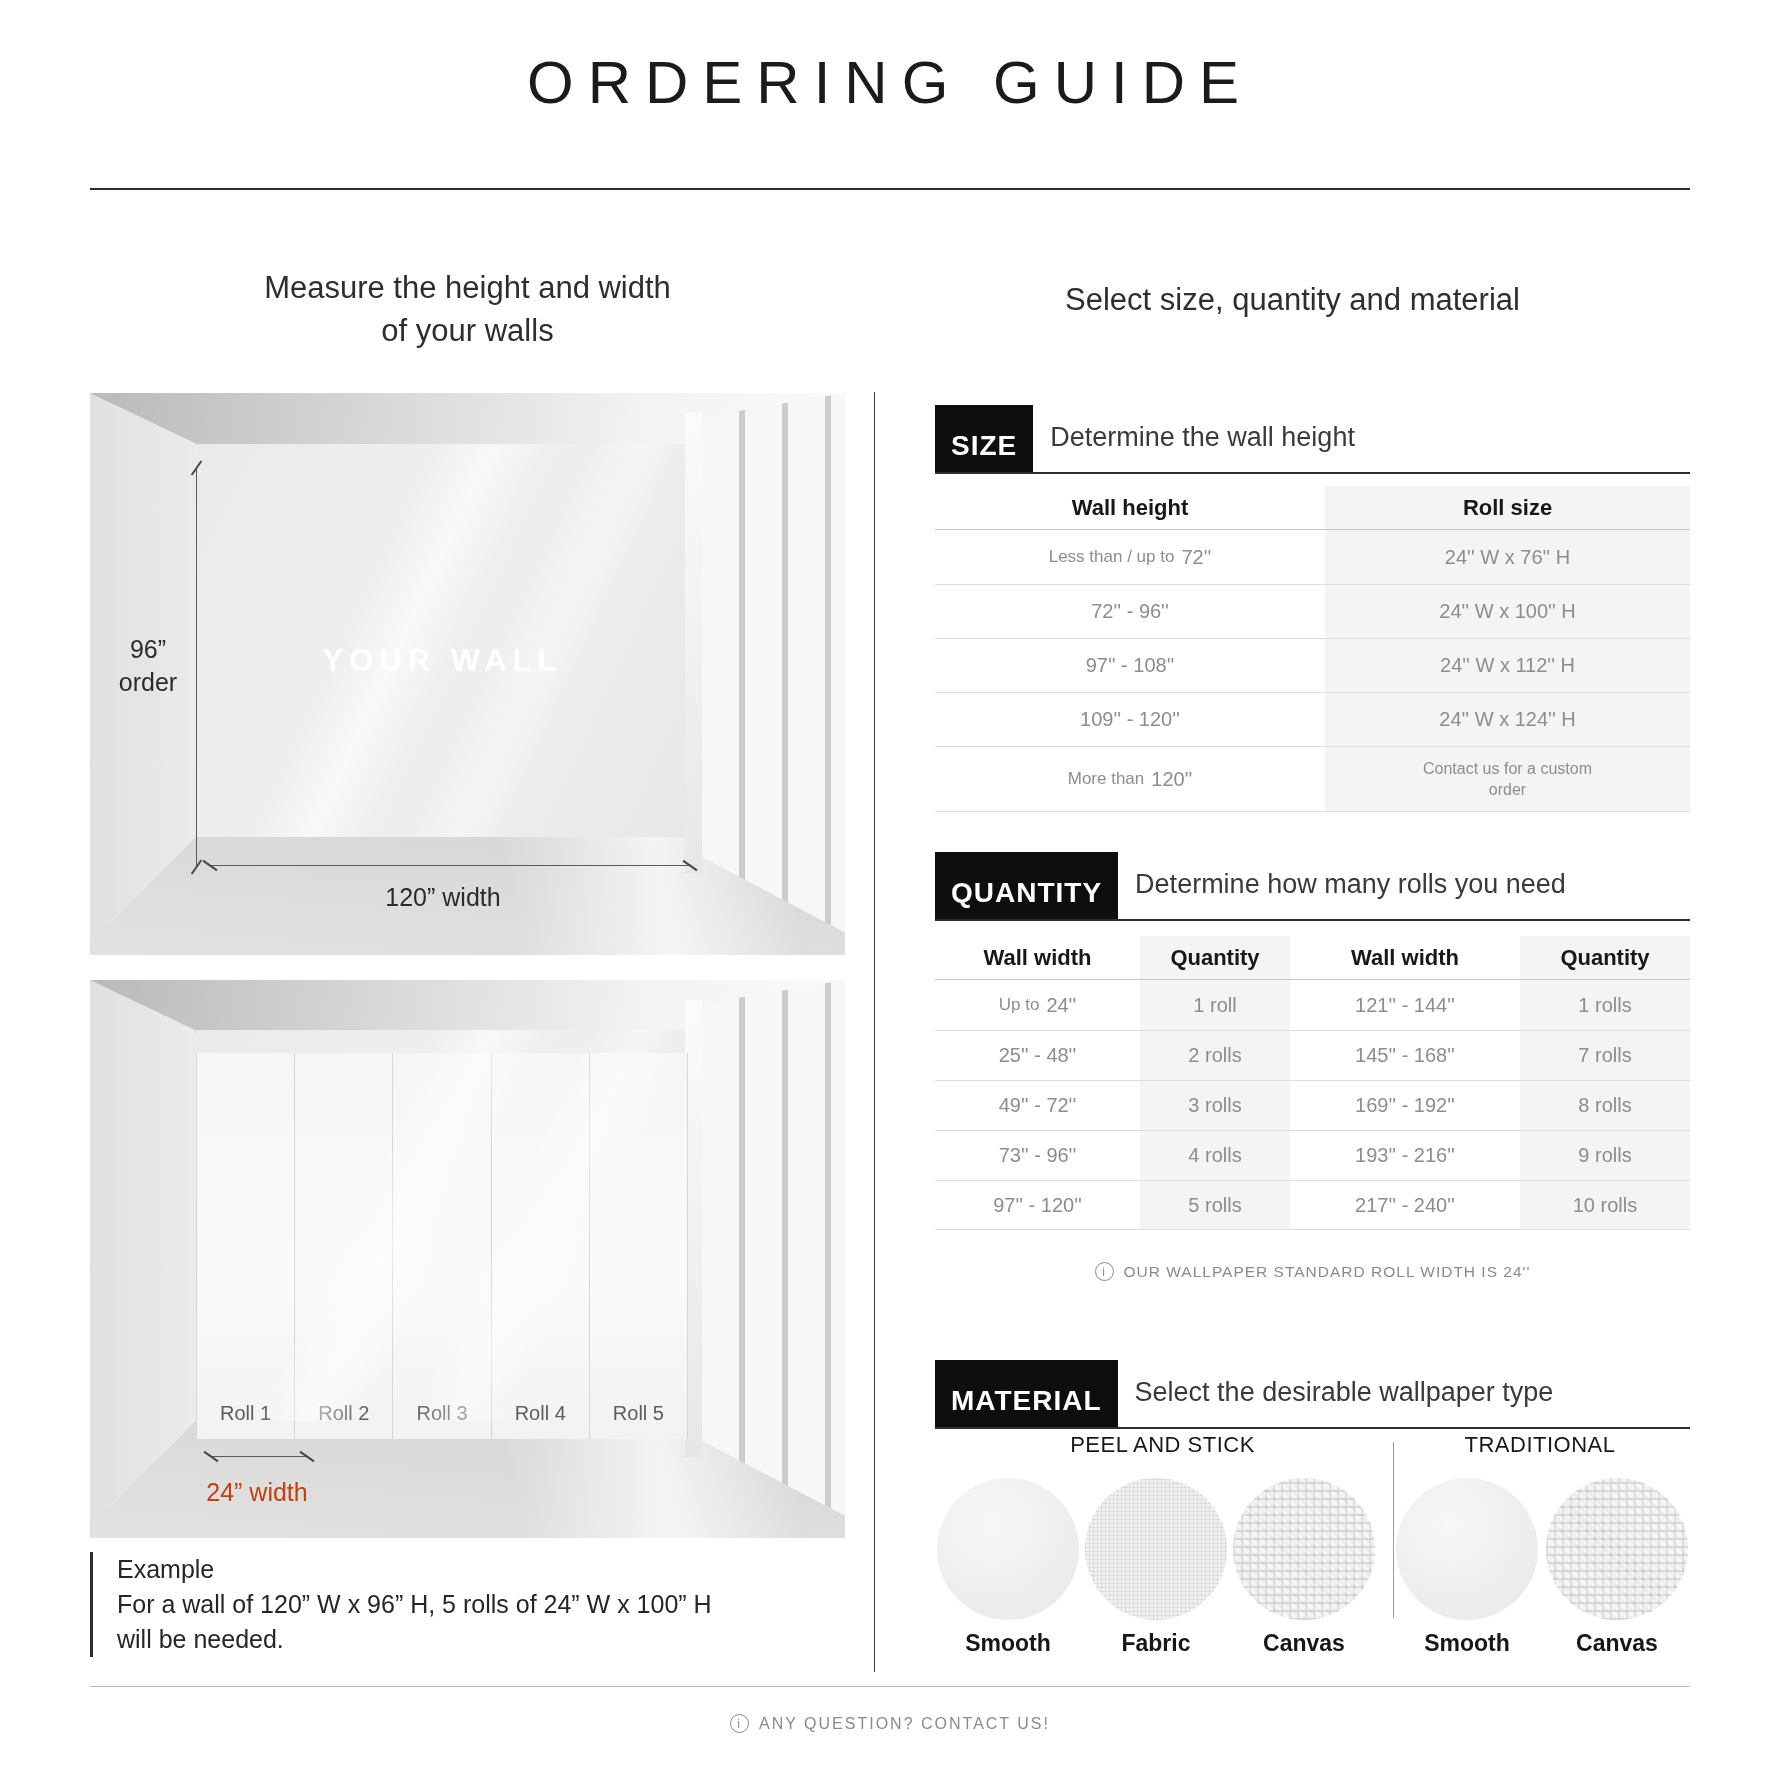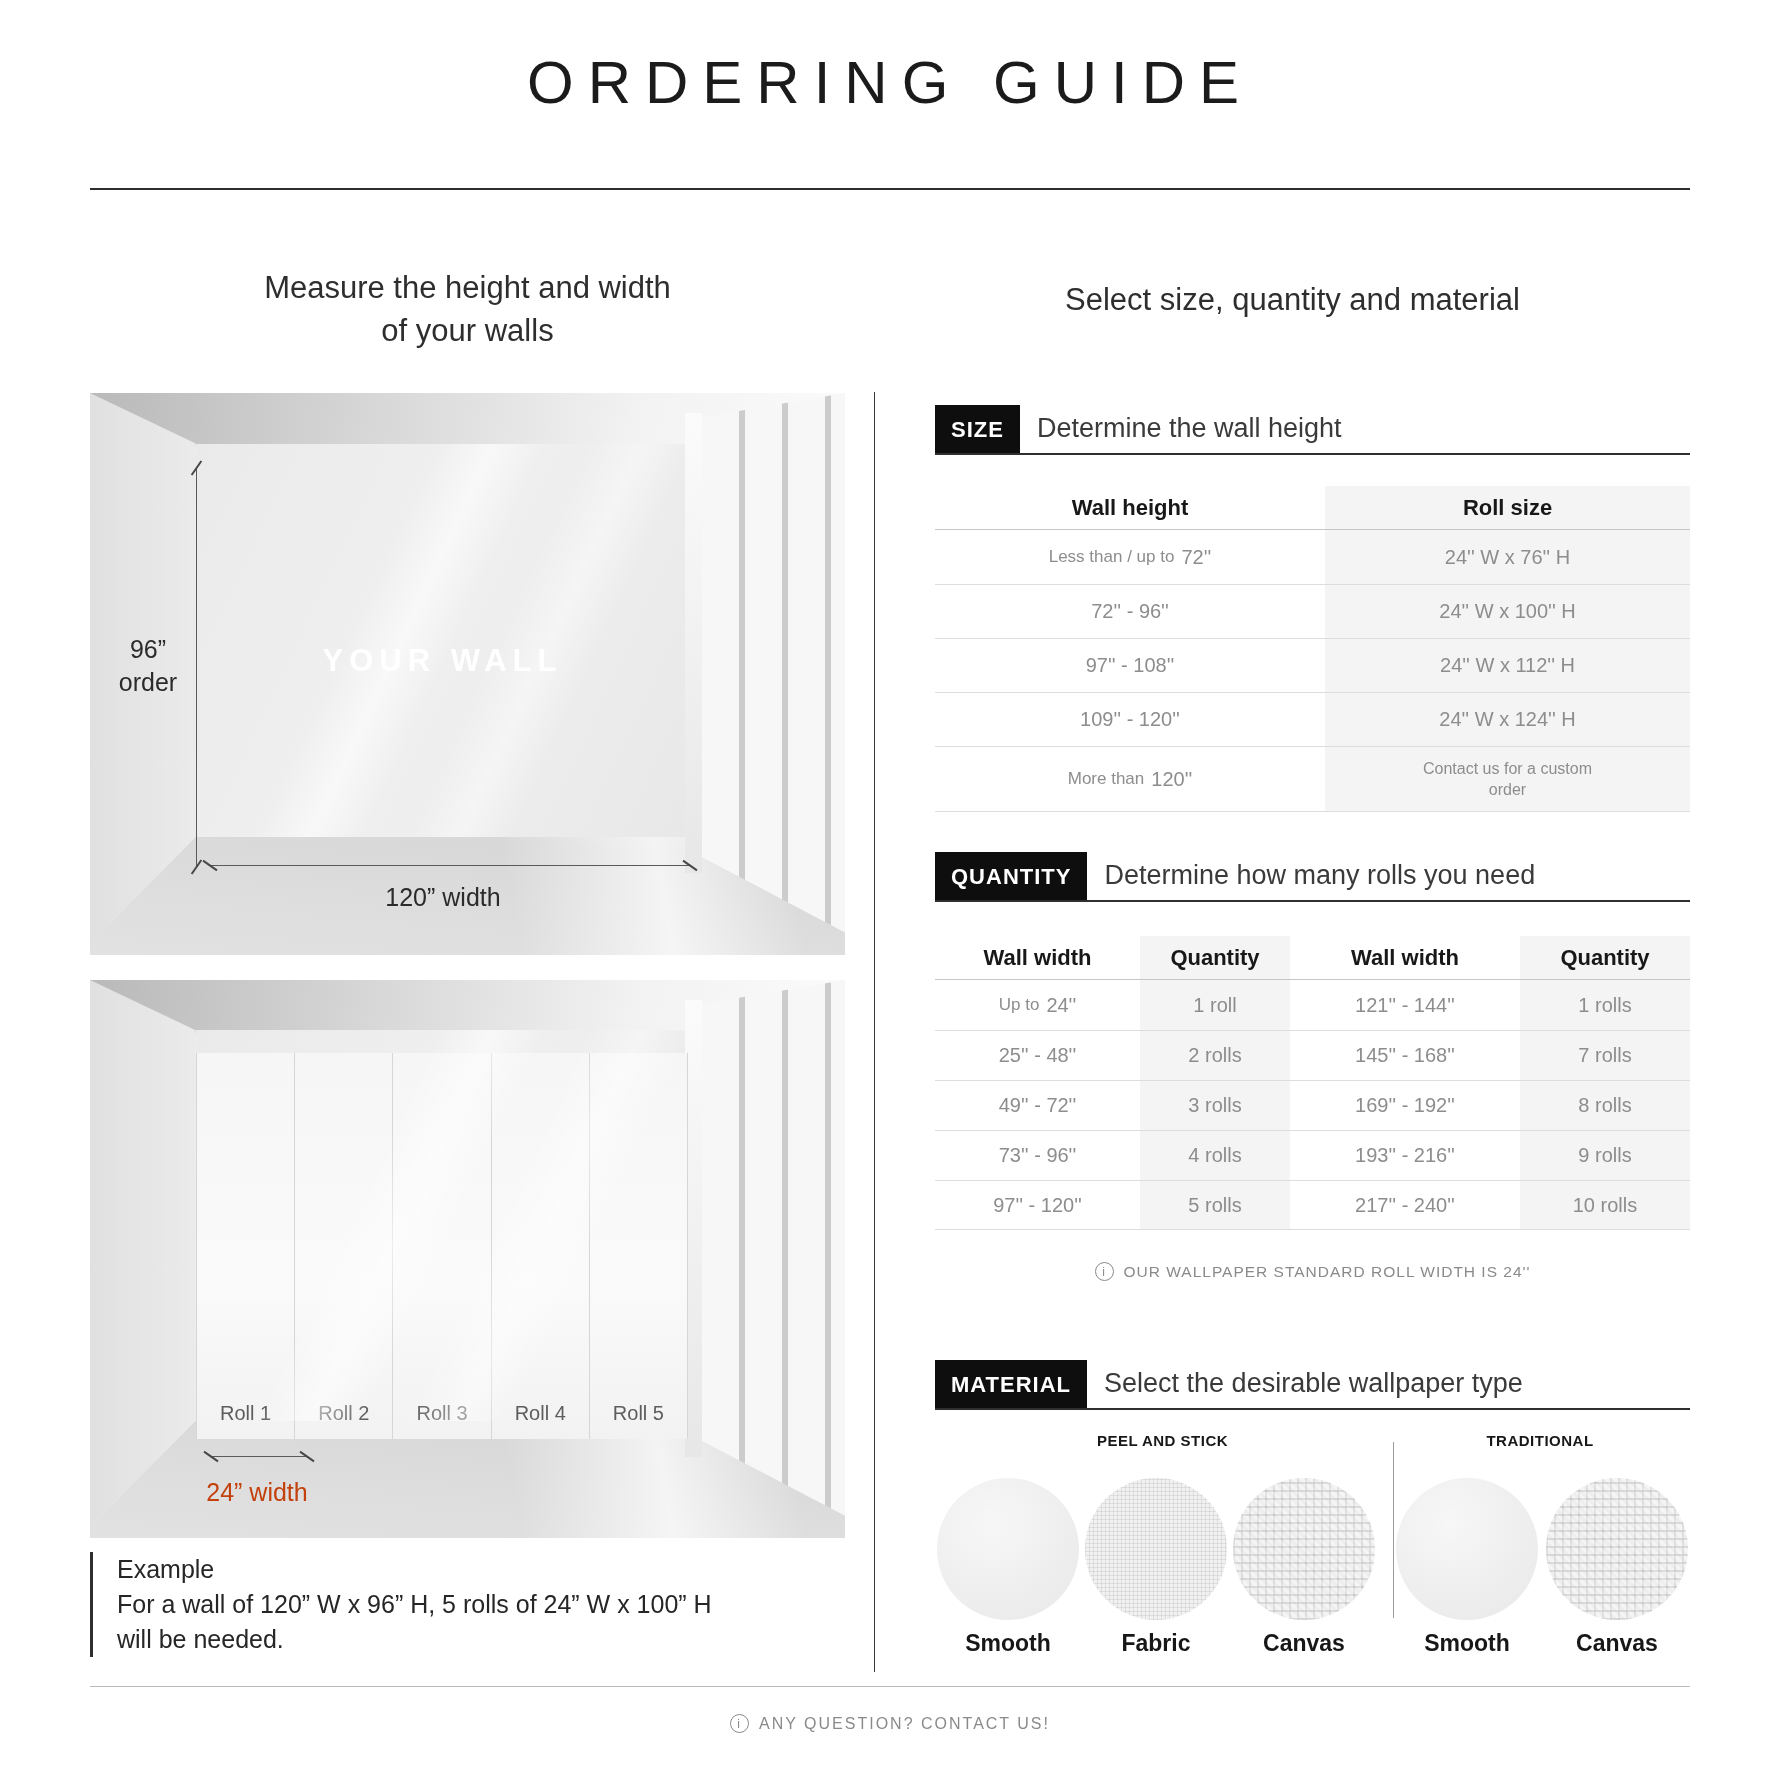--- a/index.html
+++ b/index.html
@@ -65,22 +65,22 @@
   .roll-label { position:absolute; bottom:14px; width:100%; text-align:center; font-size:20px; color:#5d5d5d; }
 
   .example { position:absolute; left:90px; top:1552px; width:730px; padding-left:24px;
       border-left:3px solid #2e2e2e; font-size:25px; color:#262626; line-height:35px; }
   .example span { display:block; }
 
   
   .section { position:absolute; left:935px; width:755px; }
   #size-section { top:405px; } #quantity-section { top:852px; } #material-section { top:1360px; }
   .section-header { display:flex; align-items:stretch; border-bottom:2px solid #2f2f2f; }
-  .badge { background:#0e0e0e; color:#ffffff; font-size:22px; font-weight:700;
-      padding:12px 16px 10px; letter-spacing:1px;text-align:center; }
+  .badge { background:#0e0e0e; color:#ffffff; font-size:28px; font-weight:700;
+      padding:25px 16px 10px; letter-spacing:1px;text-align:center; }
   .section-sub { font-size:27px; color:#3a3a3a; margin-left:17px; align-self:center; padding-bottom:2px; }
 
   .size-table { position:absolute; left:935px; top:486px; width:755px; }
   .st-row { display:grid; grid-template-columns:390px 365px; }
   .st-row > div { display:flex; align-items:center; justify-content:center; }
   .st-row .c2 { background:#f4f4f4; }
   .st-head { height:44px; font-size:22px; font-weight:700; color:#181818; border-bottom:1px solid #c6c6c6; }
   .st-r { height:54px; font-size:20px; color:#8d8d8d; }
   .st-r + .st-r { border-top:1px solid #dddddd; }
   .st-r:last-child { height:66px; border-bottom:1px solid #dddddd; }
@@ -98,21 +98,21 @@
   .qt-r:last-child { border-bottom:1px solid #dddddd; }
 
   .note { position:absolute; left:935px; top:1262px; width:755px; display:flex; align-items:center;
       justify-content:center; gap:10px; font-size:15.5px; letter-spacing:1px; color:#8a8a8a; }
   .info-circle { width:19px; height:19px; border:1.5px solid #8a8a8a; border-radius:50%;
       display:flex; align-items:center; justify-content:center; font-size:12px; flex:none; }
 
   .mat-headers { position:absolute; left:935px; top:1432px; width:755px; display:flex; }
   .mat-headers .g1 { width:455px; text-align:center; }
   .mat-headers .g2 { width:300px; text-align:center; }
-  .mat-headers div { font-size:15px; font-weight:700; color:#181818; letter-spacing:.5px; }
+  .mat-headers div { font-size:22px; font-weight:400; color:#181818; letter-spacing:.5px; }
   .mat-divider { position:absolute; left:1393px; top:1442px; width:1px; height:176px; background:#9c9c9c; }
 
   .swatch { position:absolute; top:1478px; width:142px; height:142px; border-radius:50%; }
   .swatch-label { position:absolute; top:1630px; width:142px; text-align:center;
       font-size:23px; font-weight:700; color:#171717; }
   .tex-smooth { background:radial-gradient(circle at 38% 32%, #f7f7f7, #ececec 72%, #e7e7e7); }
   .tex-fabric { background-color:#f1f1f1;
       background-image:repeating-linear-gradient(0deg, rgba(120,120,120,.15) 0 1px, transparent 1px 4px),
                        repeating-linear-gradient(90deg, rgba(120,120,120,.15) 0 1px, transparent 1px 4px); }
   .tex-canvas { background-color:#f5f5f5;

